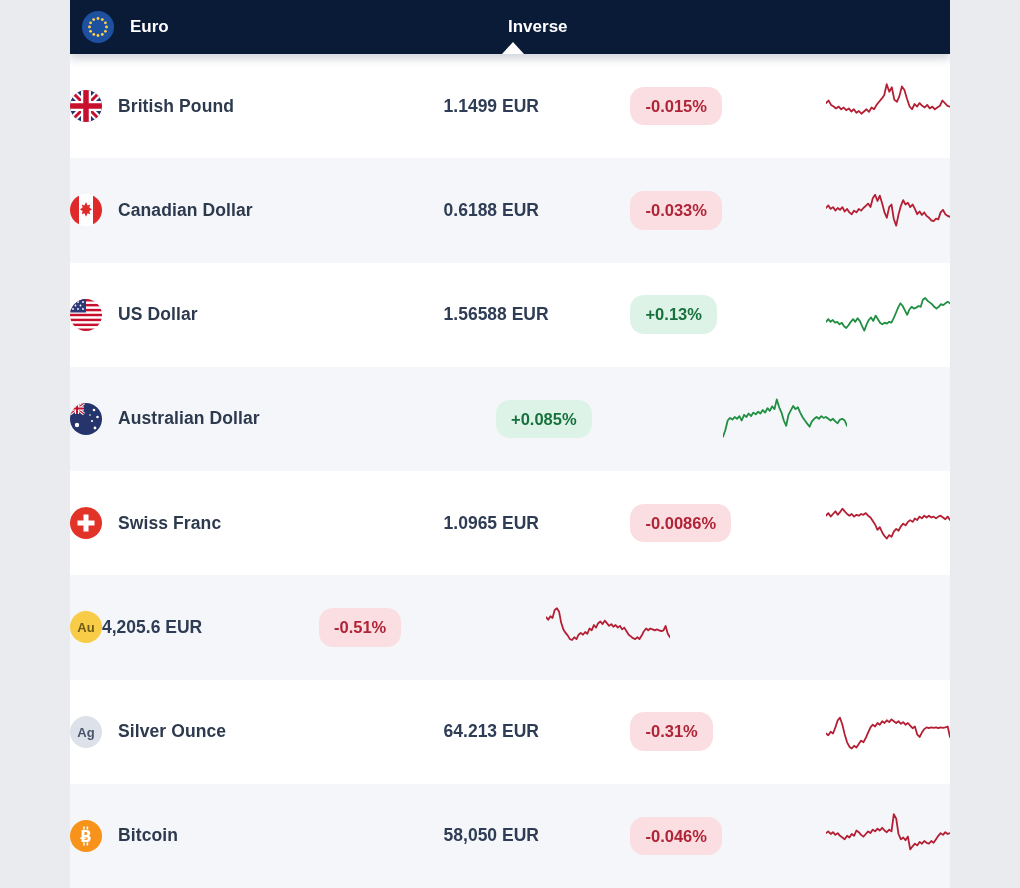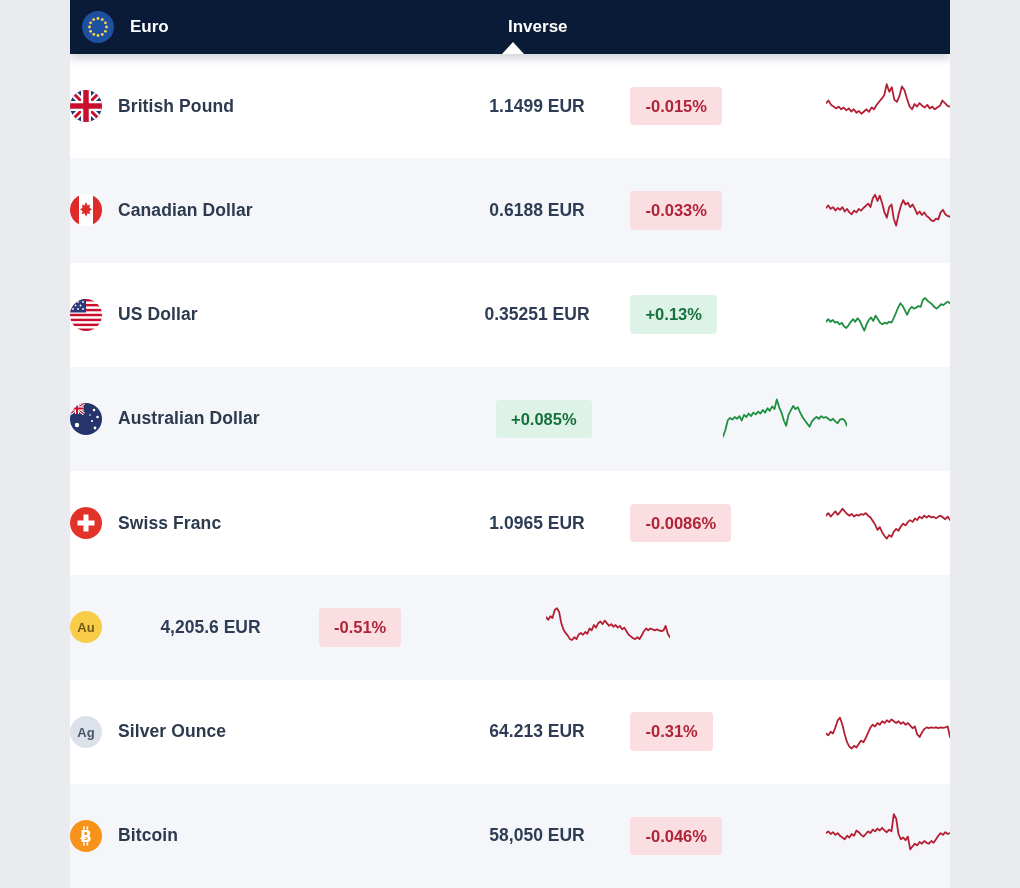--- a/index.html
+++ b/index.html
@@ -34,25 +34,25 @@
     background:#ffffff;cursor:pointer;
   }
   .rate-row.alt{background:var(--row-alt-bg,#f4f6f9);}
   .cell-icon{width:32px;height:32px;flex:0 0 32px;}
   .cell-icon svg{display:block;}
   .cell-name{
     margin-left:16px;width:378px;font-size:17.5px;font-weight:700;
     color:var(--text-dark,#2d3a4e);letter-spacing:.1px;
   }
   .cell-value{
-    width:217px;font-size:17.5px;font-weight:700;color:#2e3d55;text-align:center;
+    width:217px;font-size:17.5px;font-weight:700;color:#2e3d55;
   }
   .cell-change{width:227px;}
   .badge{
-    display:inline-block;padding:11px 15px;border-radius:4px;
+    display:inline-block;padding:11px 15px;border-radius:14px;
     font-size:16.5px;font-weight:700;line-height:1;
   }
   .badge.neg{background:var(--neg-bg,#fbdee1);color:var(--neg-text,#b02437);}
   .badge.pos{background:var(--pos-bg,#def3e8);color:var(--pos-text,#17713c);}
   .cell-spark{width:124px;height:56px;flex:0 0 124px;}
   .cell-spark svg{display:block;}
 </style>
 </head>
 <body>
 
@@ -162,21 +162,21 @@
                 <circle cx="5.5" cy="6.5" r="0.9"></circle>
                 <circle cx="10.5" cy="6.5" r="0.9"></circle>
                 <circle cx="3" cy="10" r="0.9"></circle>
                 <circle cx="8" cy="10" r="0.9"></circle>
                 <circle cx="13" cy="10" r="0.9"></circle>
               </g>
             </g>
           </svg>
         </span>
       <span class="cell-name">US Dollar</span>
-      <span class="cell-value">0.35251 EUR</span>
+      <span class="cell-value">1.56588 EUR</span>
       <span class="cell-change">
         <span class="badge pos">+0.13%</span>
       </span>
       <span class="cell-spark">
           <svg width="124" height="52" viewBox="0 0 124 52">
             <polyline points="0.0,34.8 2.3,32.2 4.5,34.8 6.8,33.0 9.0,35.7 11.3,34.8 13.5,37.4 15.8,35.7 18.0,39.2 20.3,41.0 22.5,38.3 24.8,34.8 27.1,32.2 29.3,34.8 31.6,31.3 33.8,33.9 36.1,39.2 38.3,43.6 40.6,37.4 42.8,33.0 45.1,30.4 47.3,33.9 49.6,28.6 51.9,32.2 54.1,35.7 56.4,37.4 58.6,35.7 60.9,36.6 63.1,34.8 65.4,35.7 67.6,31.3 69.9,26.0 72.1,20.7 74.4,16.3 76.7,19.0 78.9,23.4 81.2,27.8 83.4,22.5 85.7,19.8 87.9,21.6 90.2,20.7 92.4,19.0 94.7,19.8 96.9,12.8 99.2,11.0 101.5,13.7 103.7,15.4 106.0,17.2 108.2,19.8 110.5,21.6 112.7,19.8 115.0,17.2 117.2,18.1 119.5,16.3 121.7,14.6 124.0,16.3" fill="none" stroke="#1f8f41" stroke-width="1.8" stroke-linejoin="round" stroke-linecap="round"></polyline>
           </svg>
         </span>
     </div>
 

